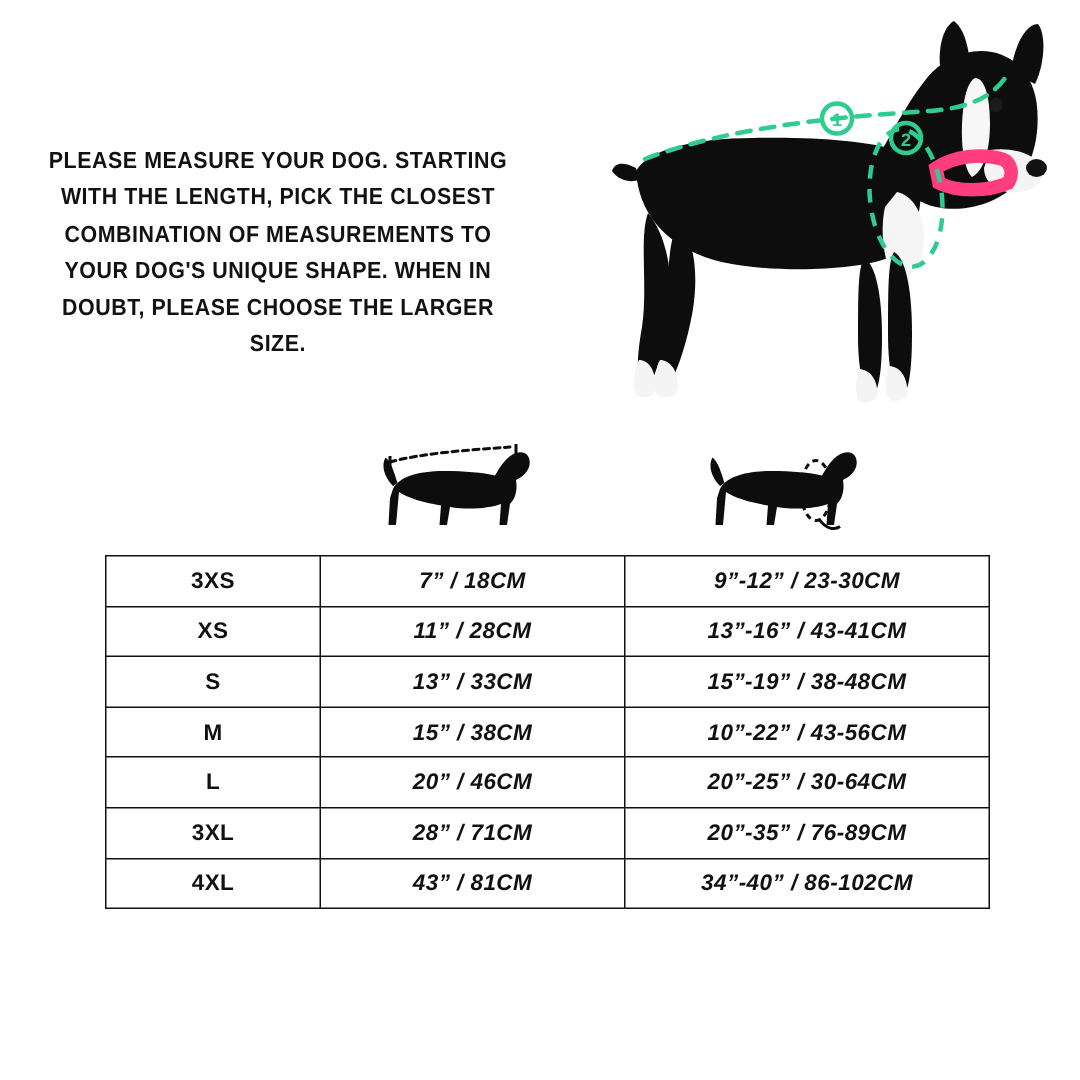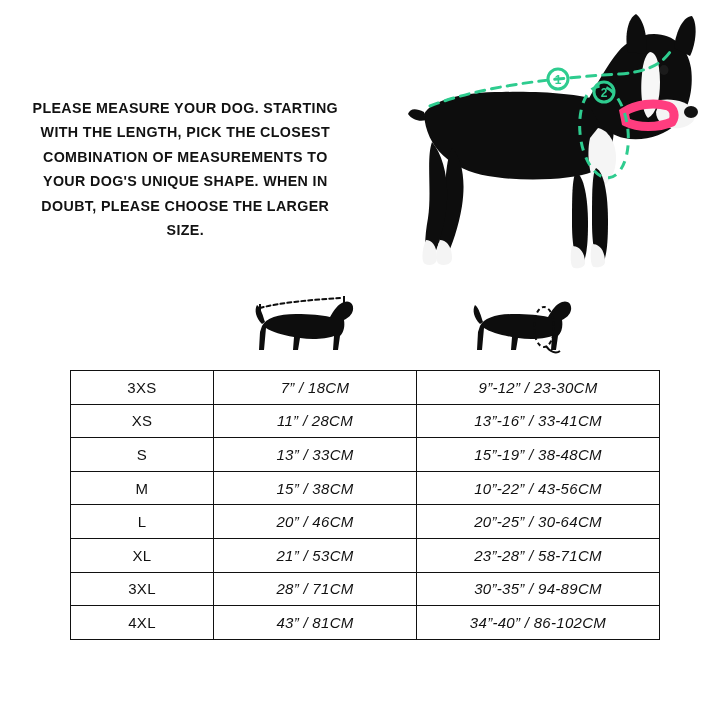--- a/index.html
+++ b/index.html
@@ -85,25 +85,25 @@
     letter-spacing: 0.3px;
     color: #111111;
     font-family: "Liberation Sans", sans-serif;
   }
   .size-table td.c-size { width: 140px; }
   .size-table td.c-len  { width: 200px; }
   .size-table td.c-gir  { width: 240px; margin-left: 45px; }
 
   .cell-italic {
     font-style: italic;
-    font-weight: 400;
+    font-weight: 700;
   }
   .cell-plain {
     font-style: normal;
-    font-weight: 400;
+    font-weight: 700;
   }
 </style>
 </head>
 <body>
 
 <div class="intro">PLEASE MEASURE YOUR DOG. STARTING WITH THE LENGTH, PICK THE CLOSEST COMBINATION OF MEASUREMENTS TO YOUR DOG'S UNIQUE SHAPE. WHEN IN DOUBT, PLEASE CHOOSE THE LARGER SIZE.</div>
 
 <div class="photo-area">
   <svg width="320" height="285" viewBox="0 0 320 285" xmlns="http://www.w3.org/2000/svg">
 
@@ -203,46 +203,41 @@
 <table class="size-table">
   <tbody>
     <tr>
       <td class="c-size cell-plain">3XS</td>
       <td class="c-len cell-italic">7” / 18CM</td>
       <td class="c-gir cell-italic">9”-12” / 23-30CM</td>
     </tr>
     <tr>
       <td class="c-size cell-plain">XS</td>
       <td class="c-len cell-italic">11” / 28CM</td>
-      <td class="c-gir cell-italic">13”-16” / 33-41CM</td>
+      <td class="c-gir cell-italic">13”-16” / 43-41CM</td>
     </tr>
     <tr>
       <td class="c-size cell-plain">S</td>
       <td class="c-len cell-italic">13” / 33CM</td>
       <td class="c-gir cell-italic">15”-19” / 38-48CM</td>
     </tr>
     <tr>
       <td class="c-size cell-plain">M</td>
       <td class="c-len cell-italic">15” / 38CM</td>
       <td class="c-gir cell-italic">10”-22” / 43-56CM</td>
     </tr>
     <tr>
       <td class="c-size cell-plain">L</td>
       <td class="c-len cell-italic">20” / 46CM</td>
       <td class="c-gir cell-italic">20”-25” / 30-64CM</td>
     </tr>
     <tr>
-      <td class="c-size cell-plain">XL</td>
-      <td class="c-len cell-italic">21” / 53CM</td>
-      <td class="c-gir cell-italic">23”-28” / 58-71CM</td>
-    </tr>
-    <tr>
       <td class="c-size cell-plain">3XL</td>
       <td class="c-len cell-italic">28” / 71CM</td>
-      <td class="c-gir cell-italic">30”-35” / 94-89CM</td>
+      <td class="c-gir cell-italic">20”-35” / 76-89CM</td>
     </tr>
     <tr>
       <td class="c-size cell-plain">4XL</td>
       <td class="c-len cell-italic">43” / 81CM</td>
       <td class="c-gir cell-italic">34”-40” / 86-102CM</td>
     </tr>
   </tbody>
 </table>
 
 </body></html>

